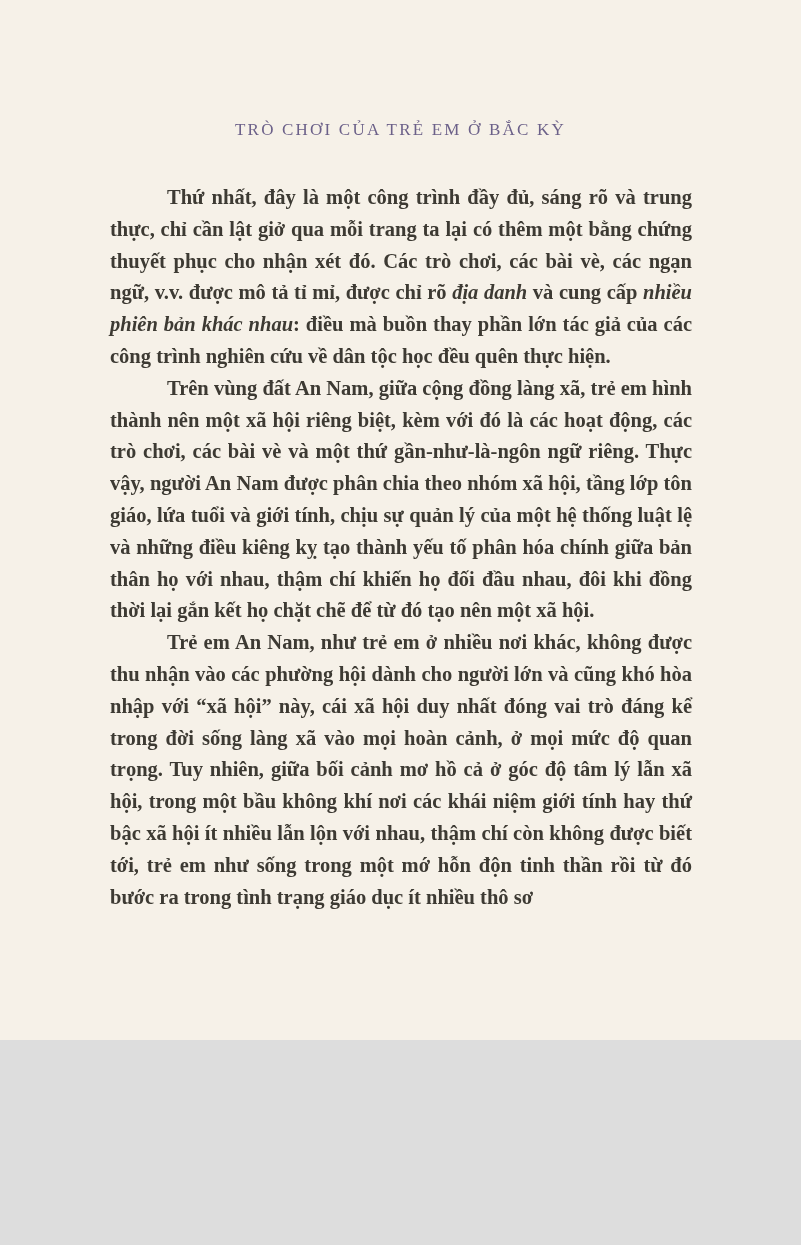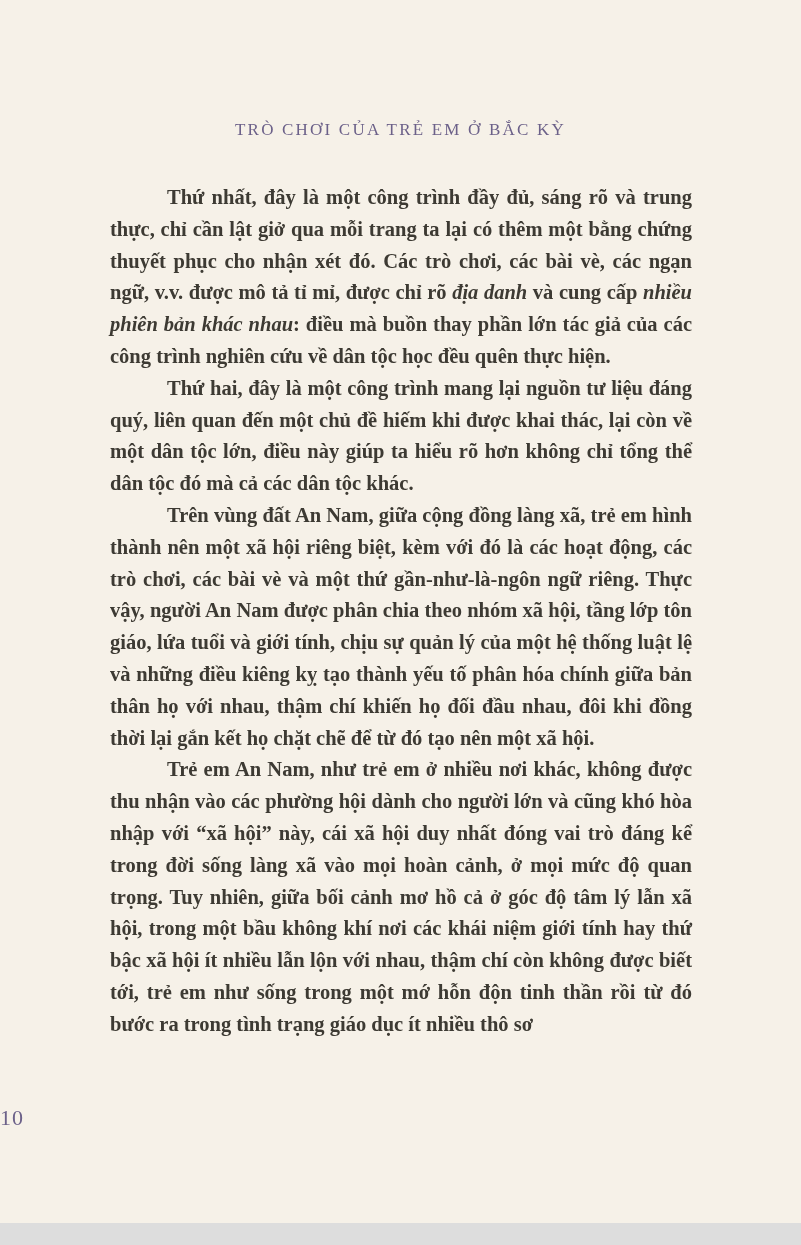--- a/index.html
+++ b/index.html
@@ -6,21 +6,21 @@
     --bg: #f6f1e8;
     --ink: #3d3a33;
     --accent: #6c6189;
   }
   * { box-sizing: border-box; }
   html, body { margin: 0; padding: 0; }
   body { background: #ddd; }
   .page {
     position: relative;
     width: 801px;
-    height: 1223px;
+    height: 1040px;
     margin: 0 auto;
     background: var(--bg);
     font-family: "Liberation Serif", "DejaVu Serif", serif;
     overflow: hidden;
   }
   .running-head {
     position: absolute;
     top: 120px;
     left: 0;
     right: 0;
@@ -60,19 +60,18 @@
   }
 </style>
 </head>
 <body>
 
 <div class="page">
   <div class="running-head">TRÒ CHƠI CỦA TRẺ EM Ở BẮC KỲ</div>
 
   <div class="body-text" id="body-text">
       <p><span>Thứ nhất, đây là một công trình đầy đủ, sáng rõ và trung thực, chỉ cần lật giở qua mỗi trang ta lại có thêm một bằng chứng thuyết phục cho nhận xét đó. Các trò chơi, các bài vè, các ngạn ngữ, v.v. được mô tả tỉ mỉ, được chỉ rõ </span><em>địa danh</em><span> và cung cấp </span><em>nhiều phiên bản khác nhau</em><span>: điều mà buồn thay phần lớn tác giả của các công trình nghiên cứu về dân tộc học đều quên thực hiện.</span></p>
-      <p><span>Thứ hai, đây là một công trình mang lại nguồn tư liệu đáng quý, liên quan đến một chủ đề hiếm khi được khai thác, lại còn về một dân tộc lớn, điều này giúp ta hiểu rõ hơn không chỉ tổng thể dân tộc đó mà cả các dân tộc khác.</span></p>
       <p><span>Trên vùng đất An Nam, giữa cộng đồng làng xã, trẻ em hình thành nên một xã hội riêng biệt, kèm với đó là các hoạt động, các trò chơi, các bài vè và một thứ gần-như-là-ngôn ngữ riêng. Thực vậy, người An Nam được phân chia theo nhóm xã hội, tầng lớp tôn giáo, lứa tuổi và giới tính, chịu sự quản lý của một hệ thống luật lệ và những điều kiêng kỵ tạo thành yếu tố phân hóa chính giữa bản thân họ với nhau, thậm chí khiến họ đối đầu nhau, đôi khi đồng thời lại gắn kết họ chặt chẽ để từ đó tạo nên một xã hội.</span></p>
       <p><span>Trẻ em An Nam, như trẻ em ở nhiều nơi khác, không được thu nhận vào các phường hội dành cho người lớn và cũng khó hòa nhập với “xã hội” này, cái xã hội duy nhất đóng vai trò đáng kể trong đời sống làng xã vào mọi hoàn cảnh, ở mọi mức độ quan trọng. Tuy nhiên, giữa bối cảnh mơ hồ cả ở góc độ tâm lý lẫn xã hội, trong một bầu không khí nơi các khái niệm giới tính hay thứ bậc xã hội ít nhiều lẫn lộn với nhau, thậm chí còn không được biết tới, trẻ em như sống trong một mớ hỗn độn tinh thần rồi từ đó bước ra trong tình trạng giáo dục ít nhiều thô sơ</span></p>
     </div>
 
   <div class="page-number">10</div>
 </div>
 
 </body></html>

